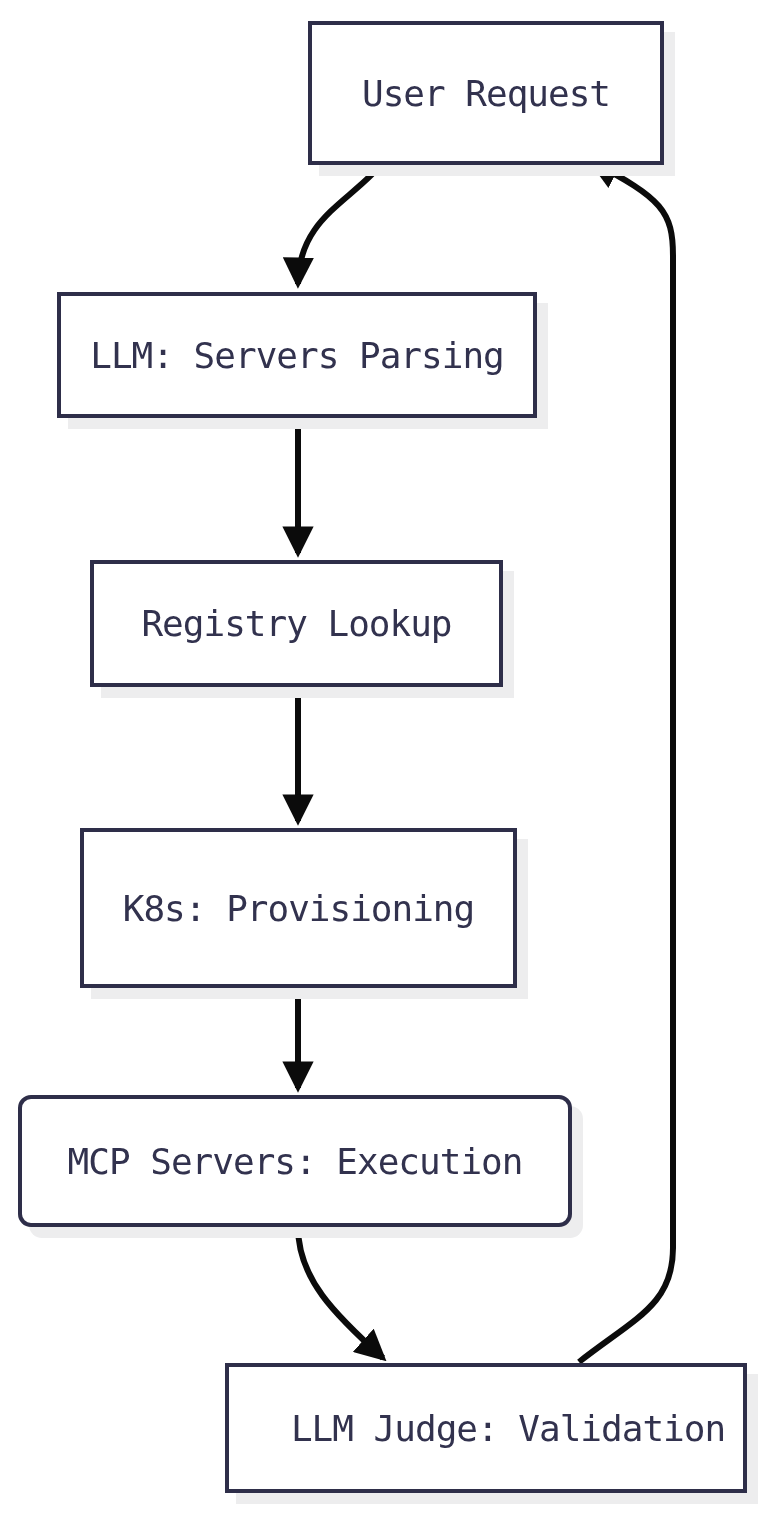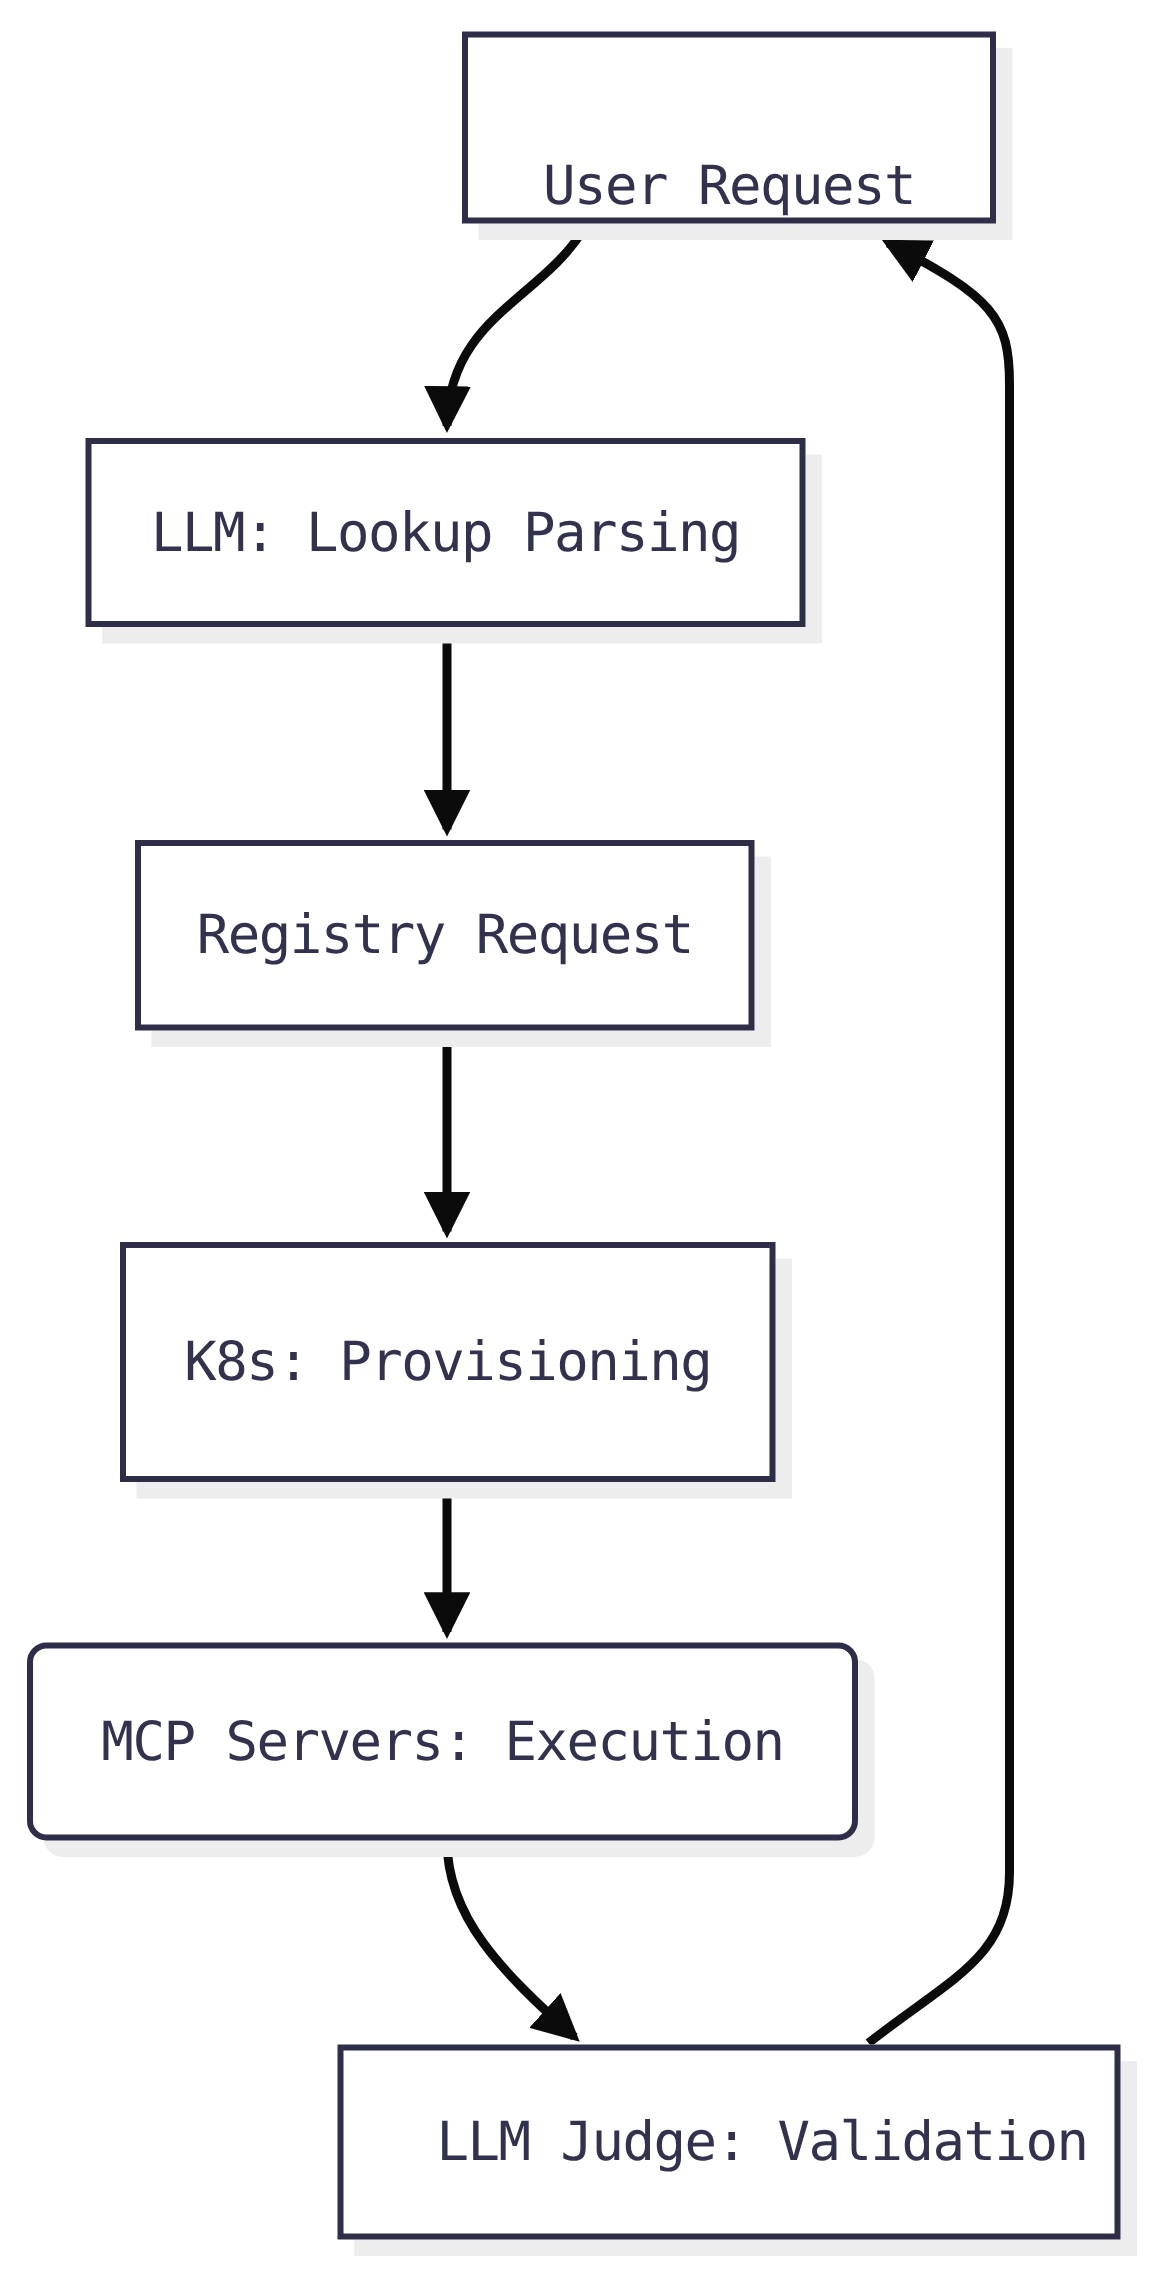--- a/index.html
+++ b/index.html
@@ -33,21 +33,21 @@
     box-shadow: 11px 11px 0 #ededee;
     display: flex;
     align-items: center;
     justify-content: center;
     text-align: center;
     color: #32324e;
     font-size: 36px;
     letter-spacing: -1px;
     white-space: nowrap;
   }
-  .n1 { left: 308px; top: 21px;   width: 356px; height: 128px; align-items: flex-end; }
+  .n1 { left: 308px; top: 21px;   width: 356px; height: 144px; }
   .n2 { left: 57px;  top: 292px;  width: 480px; height: 126px; }
   .n3 { left: 90px;  top: 560px;  width: 413px; height: 127px; }
   .n4 { left: 80px;  top: 828px;  width: 437px; height: 160px; }
   .n5 { left: 18px;  top: 1095px; width: 554px; height: 132px; border-radius: 13px; }
   .n6 { left: 225px; top: 1363px; width: 522px; height: 130px; padding-left: 44px; }
   .edge {
     stroke: #0b0b0b;
     stroke-width: 6;
     fill: none;
   }
@@ -69,25 +69,25 @@
     <path class="edge" marker-end="url(#ah)" d="M 298 960 L 298 1088"></path>
     <path class="edge" marker-end="url(#ah)" d="M 298 1227 C 298 1278 334 1314 383 1358"></path>
     <path class="edge" marker-end="url(#ah)" d="M 579 1362 C 635 1318 673 1305 673 1248 L 673 256 C 673 212 662 198 592 162"></path>
   </svg>
 
   <div class="node n1">
     <span>User Request</span>
   </div>
 
   <div class="node n2">
-    <span>LLM: Lookup Parsing</span>
+    <span>LLM: Servers Parsing</span>
   </div>
 
   <div class="node n3">
-    <span>Registry Request</span>
+    <span>Registry Lookup</span>
   </div>
 
   <div class="node n4">
     <span>K8s: Provisioning</span>
   </div>
 
   <div class="node n5">
     <span>MCP Servers: Execution</span>
   </div>
 

